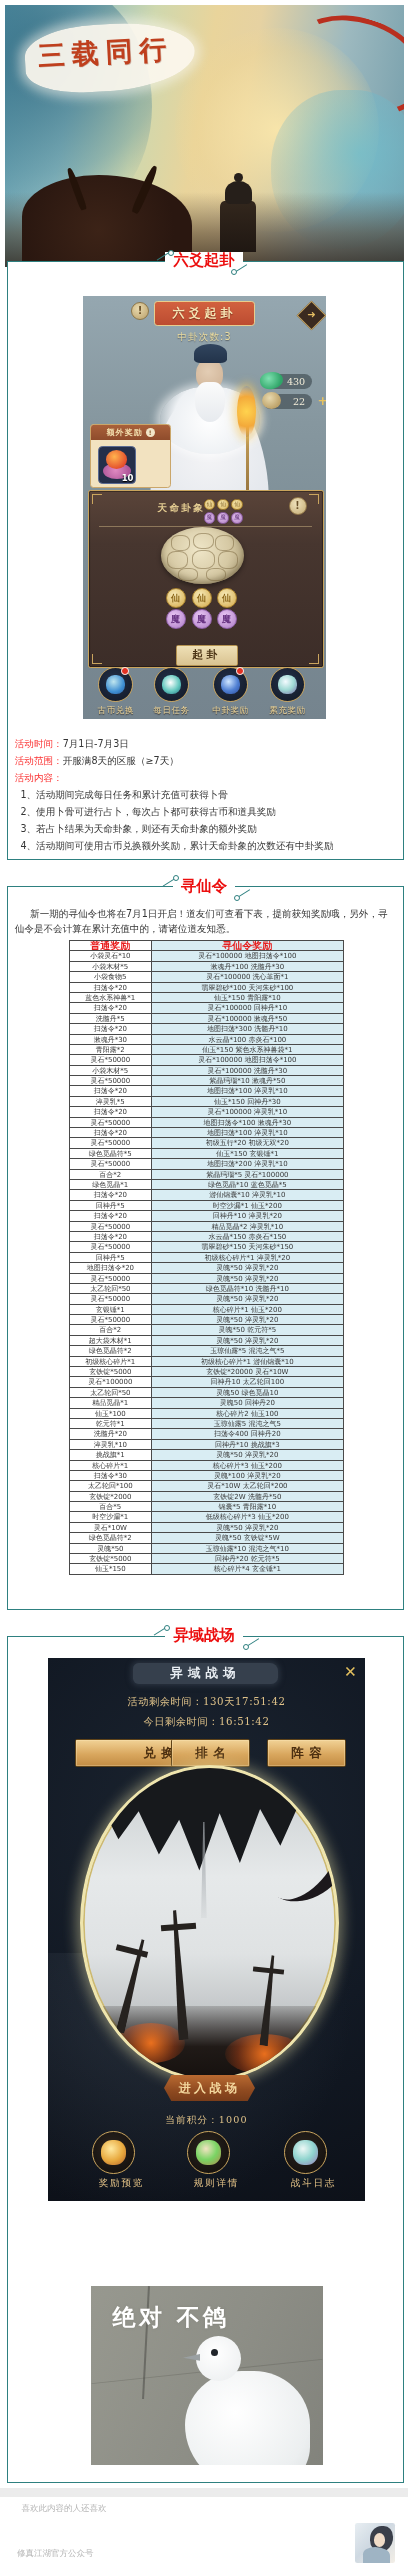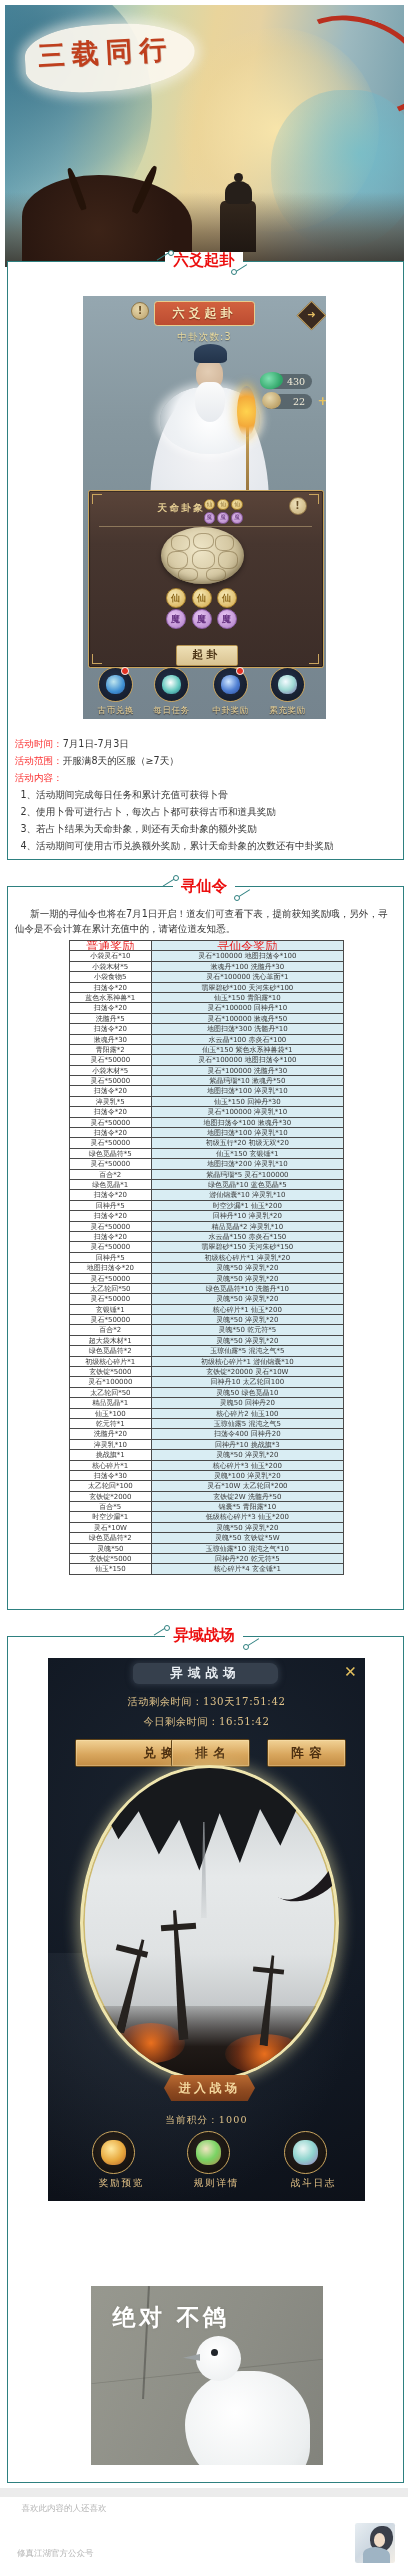--- a/index.html
+++ b/index.html
@@ -128,21 +128,21 @@
   .info .itm{padding-left:5.7px;}
 
   
   .intro2{left:14.7px;top:907px;width:379px;font-size:9.6px;line-height:14.7px;color:#353535;text-indent:1.6em;}
   .rw-table{left:69px;top:940px;width:274px;border-top:0.6px solid #4a4a4a;border-left:0.6px solid #4a4a4a;font-size:7px;}
   .rw-row,.rw-head{display:flex;height:10.4px;line-height:10.4px;}
   .rw-row div,.rw-head div{border-right:0.6px solid #4a4a4a;border-bottom:0.6px solid #4a4a4a;
     overflow:hidden;white-space:nowrap;text-align:center;}
   .rw-table .c1{width:81px;background:#fff;color:#3a3a3a;}
   .rw-table .c2{width:192px;background:#d9edf3;color:#3a3a3a;}
-  .rw-head .c1,.rw-head .c2{color:#e81f1f;font-weight:normal;font-size:12px;}
+  .rw-head .c1,.rw-head .c2{color:#e81f1f;font-weight:bold;font-size:10px;}
 
   
   .shot2{left:48px;top:1658px;width:317px;height:543px;overflow:hidden;
     background:radial-gradient(circle at 50% 30%,#1b2430,#121924 55%,#0d1119 100%);}
   .s2-mount{position:absolute;left:-23px;top:295px;width:397px;height:261px;
     background:radial-gradient(circle at 30% 20%,rgba(70,80,92,.35),rgba(20,26,36,0) 60%);}
   .s2-titlebg{left:85px;top:4.5px;width:145px;height:21.5px;border-radius:5.7px 8px 6.8px 5.7px;background:#36404d;box-shadow:0 0 5.7px 2.3px rgba(54,64,77,.6);}
   .s2-title{left:85px;top:6.8px;width:145px;text-align:center;color:#e8edf2;font-size:12.5px;font-weight:bold;letter-spacing:5.1px;}
   .s2-close{left:293px;top:4.5px;width:19px;height:19px;color:#e3c05f;font-size:15.3px;font-weight:bold;text-align:center;line-height:19px;}
   .s2-time{width:317px;text-align:center;color:#dfc289;font-size:10.2px;letter-spacing:0.6px;font-family:"DejaVu Serif","Liberation Serif",serif;}
@@ -251,20 +251,31 @@
     <div class="s1-bar" style="left:180px;top:78px;width:49px;">
       <span class="s1-jade"></span>
       <span class="num">430</span>
     </div>
     <div class="s1-bar" style="left:180px;top:98px;width:49px;">
       <span class="s1-shell"></span>
       <span class="num">22</span>
       <span class="s1-plus">+</span>
     </div>
 
+    <div class="abs s1-extra">
+      <div class="s1-extra-head">
+        <span>额外奖励</span>
+        <span class="s1-extra-bang">!</span>
+      </div>
+      <div class="s1-item">
+        <span class="s1-orb2"></span>
+        <span class="s1-orb"></span>
+        <span class="cnt">10</span>
+      </div>
+    </div>
 
     <div class="abs s1-panel">
       <div class="s1-corner" style="left:3.4px;top:3.4px;border-right:none;border-bottom:none;"></div>
       <div class="s1-corner" style="right:3.4px;top:3.4px;border-left:none;border-bottom:none;"></div>
       <div class="s1-corner" style="left:3.4px;bottom:3.4px;border-right:none;border-top:none;"></div>
       <div class="s1-corner" style="right:3.4px;bottom:3.4px;border-left:none;border-top:none;"></div>
 
       <div class="s1-panel-title">天命卦象</div>
       <div class="abs" style="left:115px;top:6.8px;">
         <span class="mini-coin mini-xian">仙</span><span class="mini-coin mini-xian">仙</span><span class="mini-coin mini-xian">仙</span>

